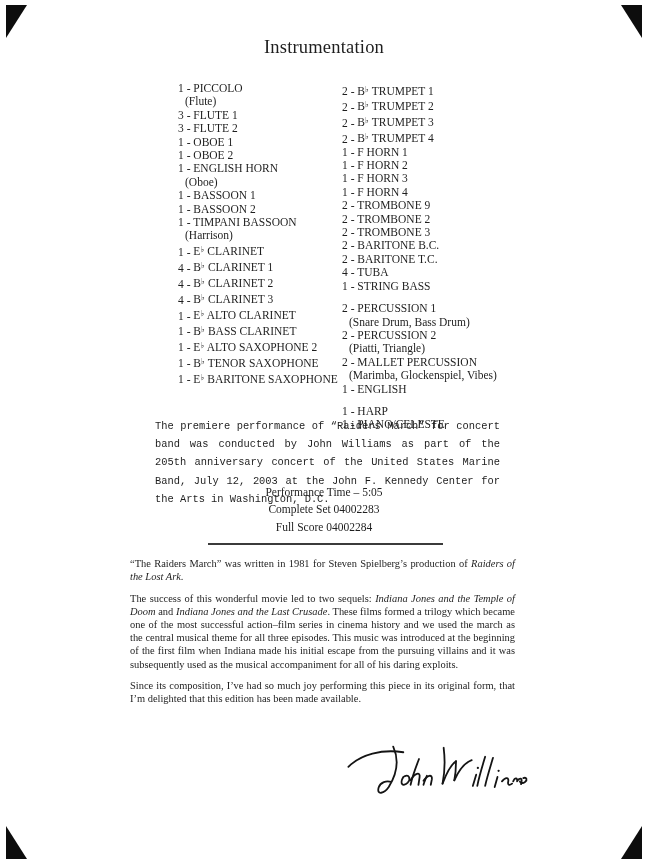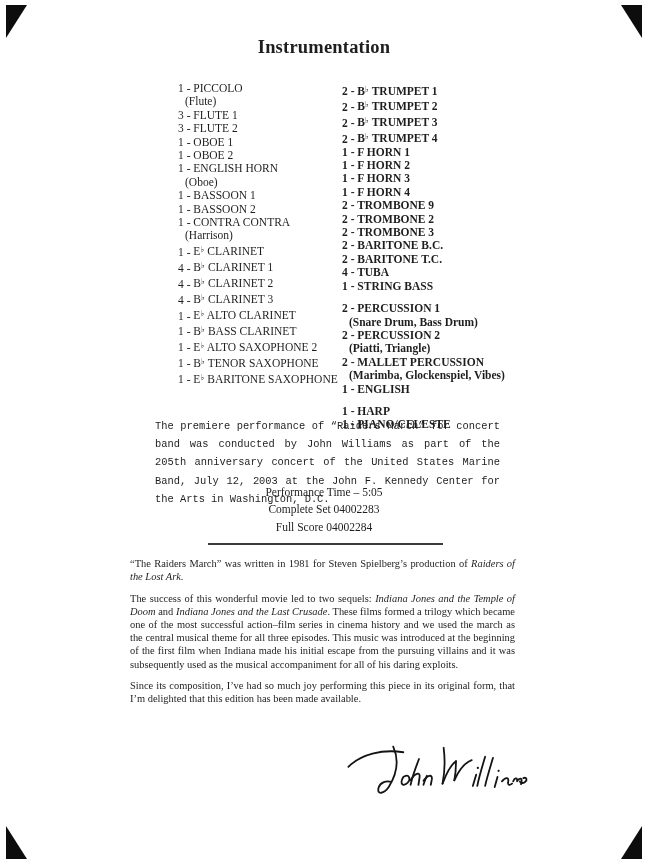--- a/index.html
+++ b/index.html
@@ -7,26 +7,26 @@
     position:relative;width:648px;height:864px;background:#ffffff;
     font-family:"Liberation Serif","DejaVu Serif",serif;color:#1e1e1e;overflow:hidden;
   }
   .corner{position:absolute;width:21px;height:33px;background:#0d0d0d;}
   .corner.tl{top:5px;left:6px;clip-path:polygon(0 0,100% 0,0 100%);}
   .corner.tr{top:5px;right:6px;clip-path:polygon(0 0,100% 0,100% 100%);}
   .corner.bl{bottom:5px;left:6px;clip-path:polygon(0 0,0 100%,100% 100%);}
   .corner.br{bottom:5px;right:6px;clip-path:polygon(100% 0,100% 100%,0 100%);}
 
   .title{position:absolute;top:37px;left:0;width:100%;text-align:center;
-    font-size:18.5px;font-weight:700;letter-spacing:.2px;}
+    font-size:18.5px;font-weight:400;letter-spacing:.2px;}
 
   .col{position:absolute;top:82px;font-size:11.5px;line-height:13.4px;white-space:nowrap;}
   .col-left{left:178px;}
   .col-right{left:342px;}
-  .inst-group{margin:0;font-weight:bold;}
+  .inst-group{margin:0;}
   .inst-group + .inst-group{margin-top:9px;}
   .inst-sub{padding-left:7px;}
   .flat{font-size:8.5px;vertical-align:3.5px;letter-spacing:0;}
 
   .premiere{position:absolute;left:155px;top:417px;width:345px;
     font-size:10.4px;line-height:18.2px;text-align:justify;text-align-last:left;font-family:Liberation Mono, monospace;}
 
   .details{position:absolute;left:0;right:0;top:484px;text-align:center;
     font-size:11.5px;line-height:17.4px;}
 
@@ -58,21 +58,21 @@
       <div class="inst-item"><span>1</span> - <span class="inst-name">PICCOLO</span></div>
       <div class="inst-sub">(Flute)</div>
       <div class="inst-item"><span>3</span> - <span class="inst-name">FLUTE 1</span></div>
       <div class="inst-item"><span>3</span> - <span class="inst-name">FLUTE 2</span></div>
       <div class="inst-item"><span>1</span> - <span class="inst-name">OBOE 1</span></div>
       <div class="inst-item"><span>1</span> - <span class="inst-name">OBOE 2</span></div>
       <div class="inst-item"><span>1</span> - <span class="inst-name">ENGLISH HORN</span></div>
       <div class="inst-sub">(Oboe)</div>
       <div class="inst-item"><span>1</span> - <span class="inst-name">BASSOON 1</span></div>
       <div class="inst-item"><span>1</span> - <span class="inst-name">BASSOON 2</span></div>
-      <div class="inst-item"><span>1</span> - <span class="inst-name">CONTRA CONTRA</span></div>
+      <div class="inst-item"><span>1</span> - <span class="inst-name">TIMPANI BASSOON</span></div>
       <div class="inst-sub">(Harrison)</div>
       <div class="inst-item"><span>1</span> - <span class="inst-name">E<span class="flat">♭</span> CLARINET</span></div>
       <div class="inst-item"><span>4</span> - <span class="inst-name">B<span class="flat">♭</span> CLARINET 1</span></div>
       <div class="inst-item"><span>4</span> - <span class="inst-name">B<span class="flat">♭</span> CLARINET 2</span></div>
       <div class="inst-item"><span>4</span> - <span class="inst-name">B<span class="flat">♭</span> CLARINET 3</span></div>
       <div class="inst-item"><span>1</span> - <span class="inst-name">E<span class="flat">♭</span> ALTO CLARINET</span></div>
       <div class="inst-item"><span>1</span> - <span class="inst-name">B<span class="flat">♭</span> BASS CLARINET</span></div>
       <div class="inst-item"><span>1</span> - <span class="inst-name">E<span class="flat">♭</span> ALTO SAXOPHONE 2</span></div>
       <div class="inst-item"><span>1</span> - <span class="inst-name">B<span class="flat">♭</span> TENOR SAXOPHONE</span></div>
       <div class="inst-item"><span>1</span> - <span class="inst-name">E<span class="flat">♭</span> BARITONE SAXOPHONE</span></div>

